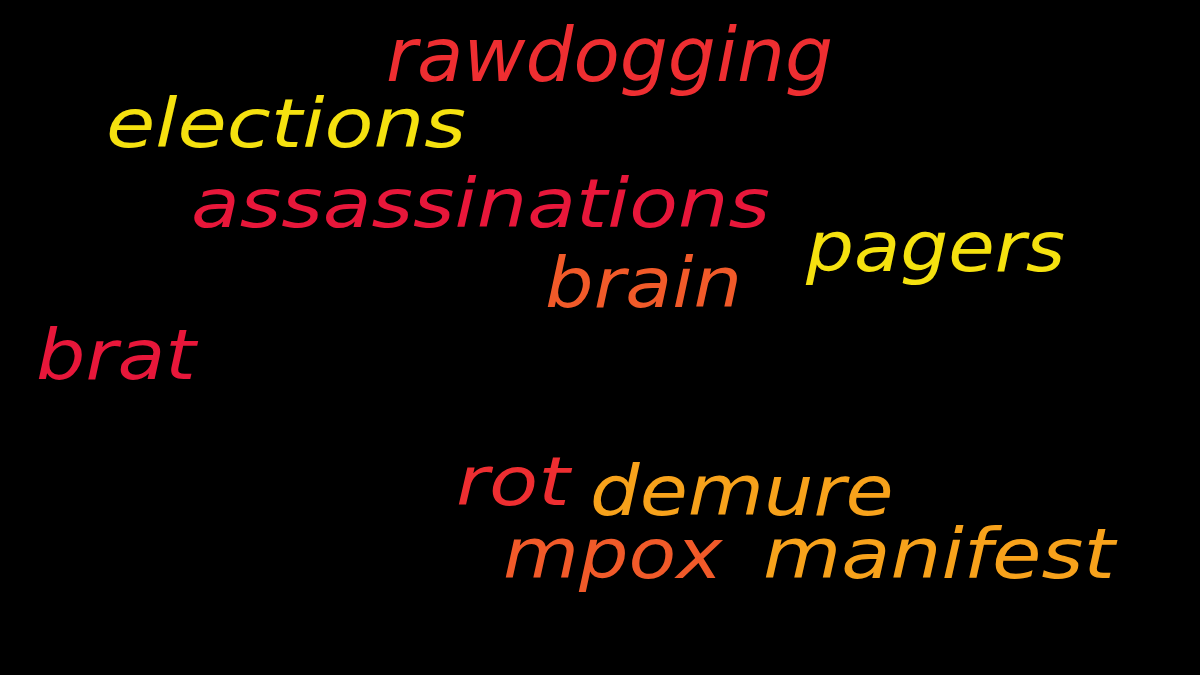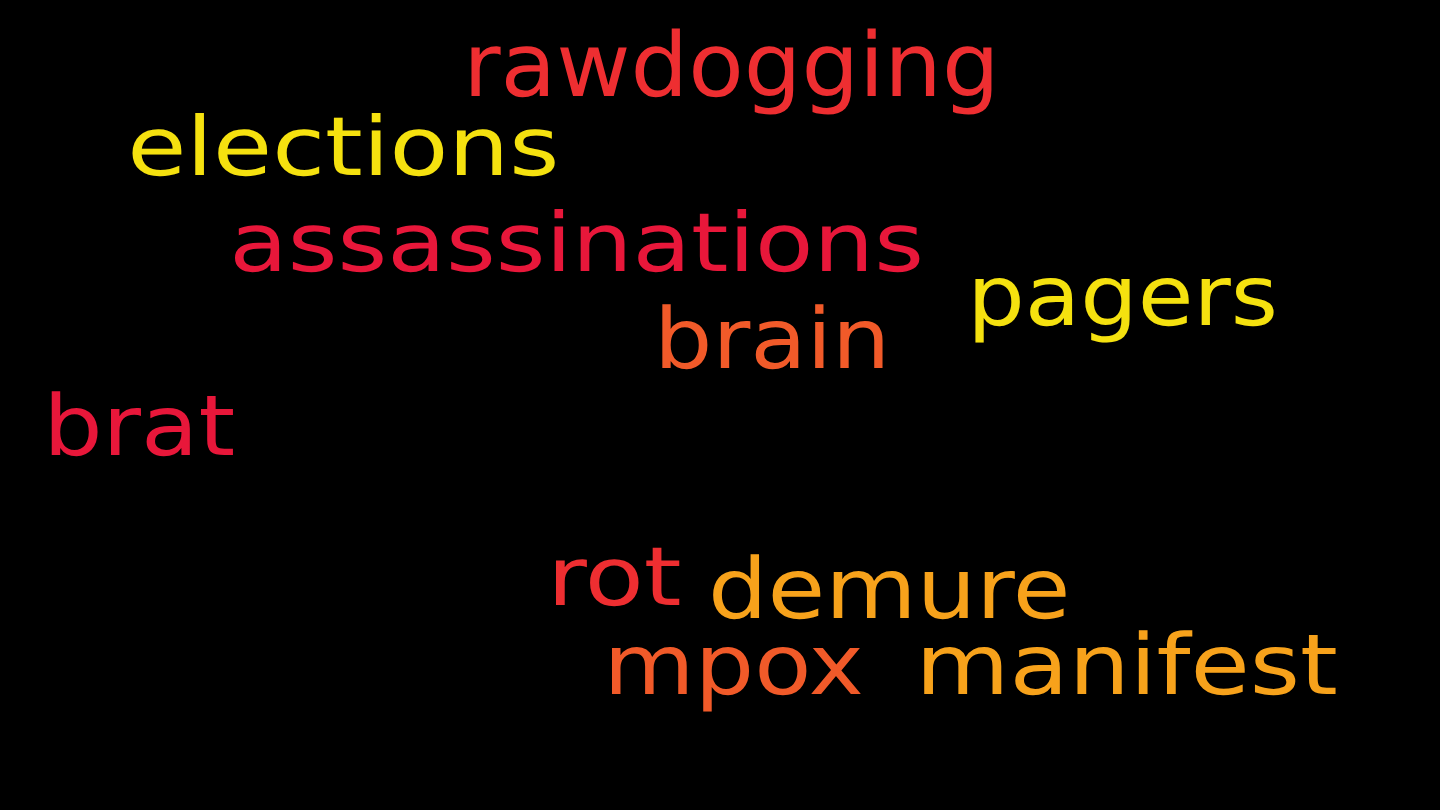--- a/index.html
+++ b/index.html
@@ -6,20 +6,21 @@
       margin: 0;
       padding: 0;
       background: #000000;
     }
     .canvas {
       position: relative;
       width: 1200px;
       height: 675px;
       background: #000000;
       overflow: hidden;
+      font-style: italic;
     }
     .word {
       position: absolute;
       white-space: nowrap;
       font-family: "DejaVu Sans", "Liberation Sans", sans-serif;
       font-weight: normal;
       line-height: 1;
       letter-spacing: 0;
       transform-origin: left bottom;
     }

